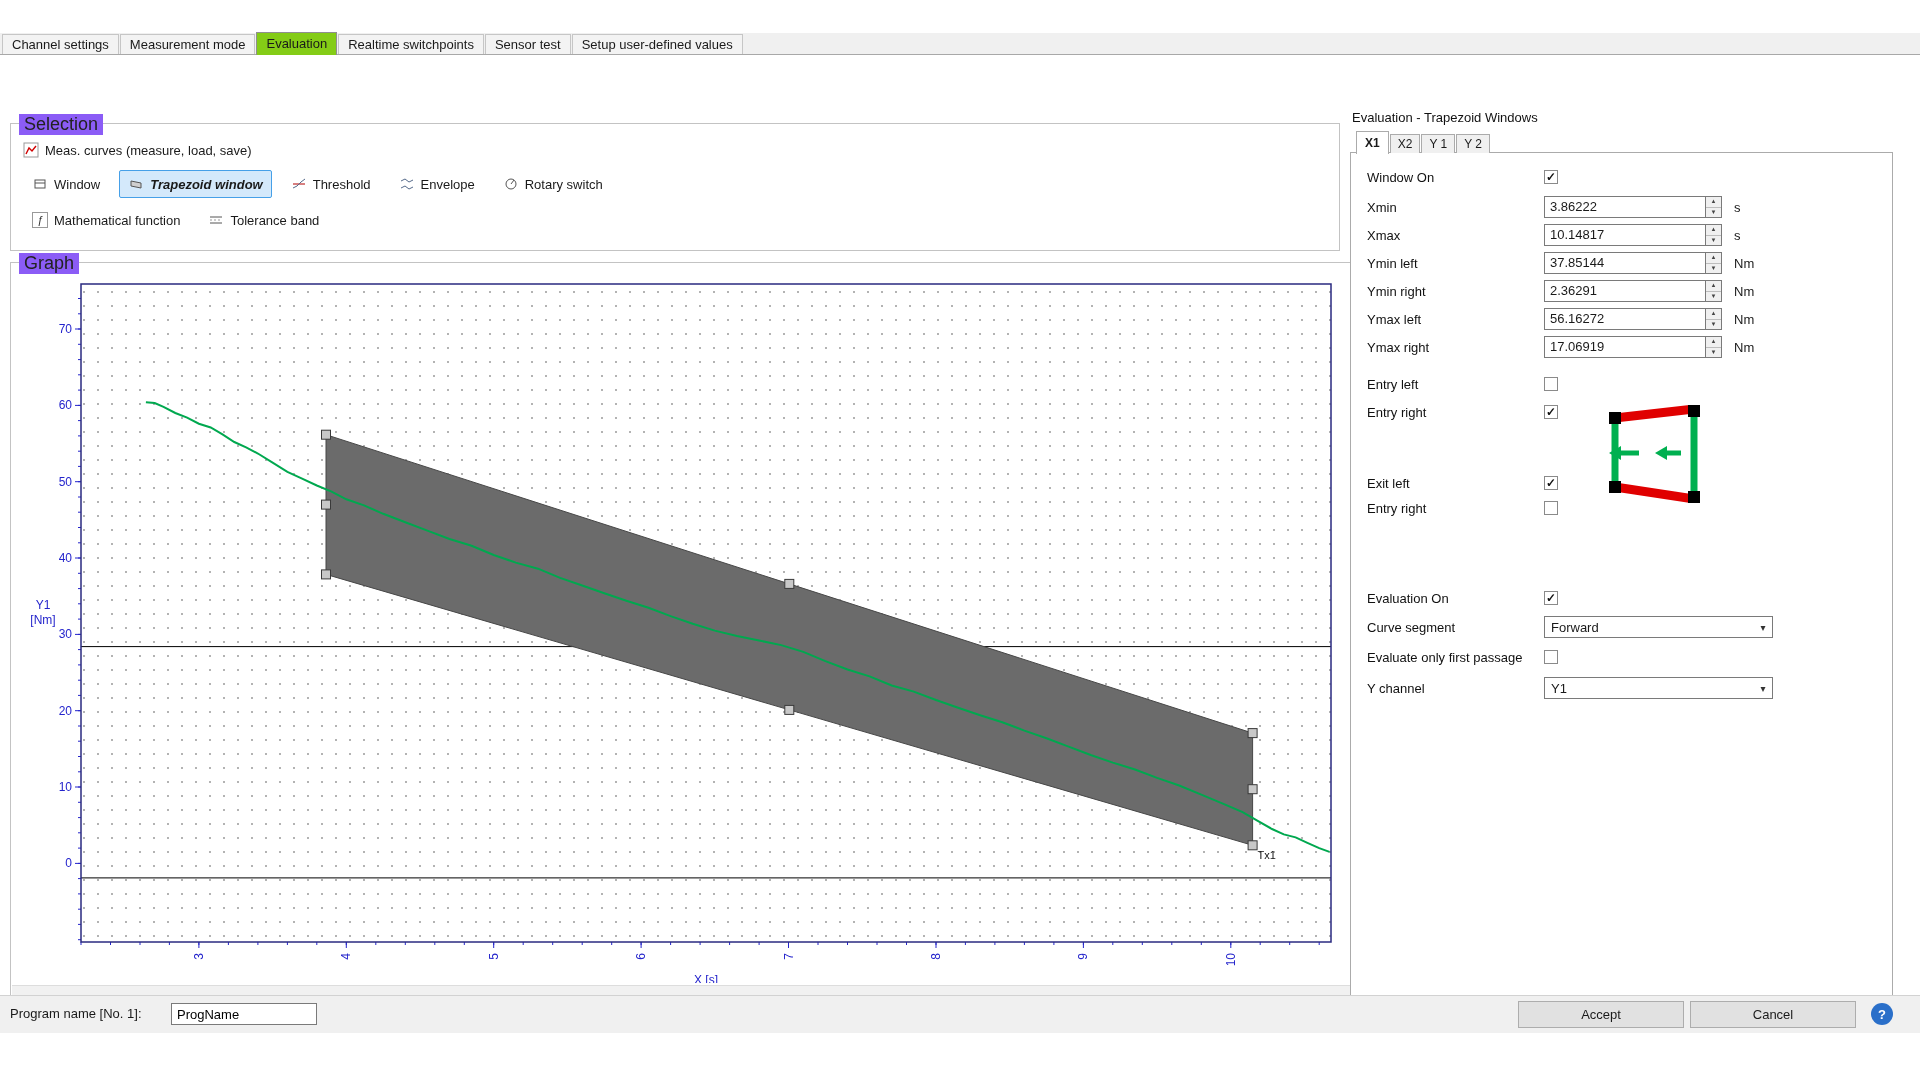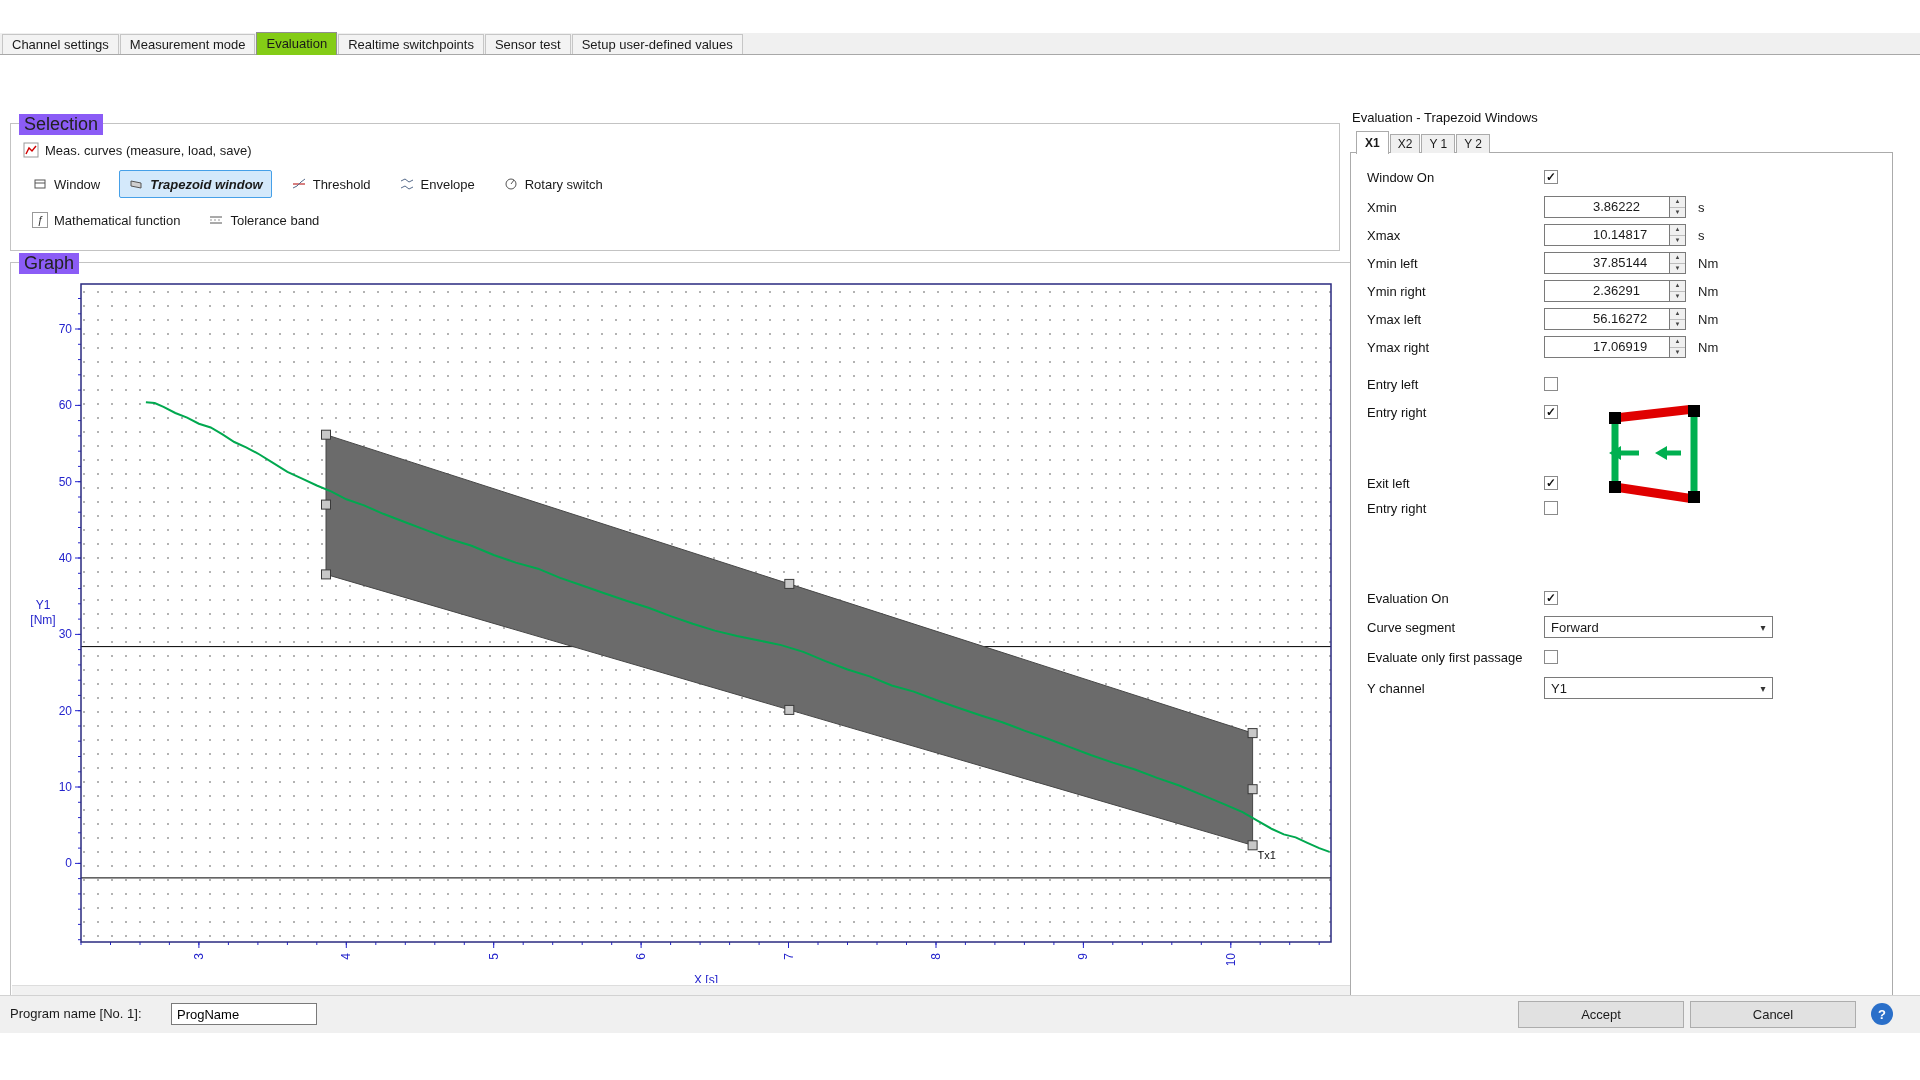--- a/index.html
+++ b/index.html
@@ -51,21 +51,21 @@
   
   .right-panel { position:absolute; left:1350px; top:55px; width:543px; height:904px; }
   .panel-title { font-size:13px; color:#111; padding-left:2px; }
   .eval-tabs { position:absolute; top:21px; left:6px; display:flex; align-items:flex-end; z-index:3; }
   .etab { padding:2px 7px; font-size:12px; border:1px solid #ababab; border-bottom:none; background:#f0f0f0; margin-right:1px; }
   .etab.active { background:#fff; font-weight:bold; padding:4px 8px; margin-bottom:-1px; }
   .panel-box { position:absolute; top:42px; left:0; right:0; bottom:0; border:1px solid #ababab; background:#fff; }
   .prow { position:absolute; left:16px; height:22px; display:flex; align-items:center; }
   .plabel { width:177px; font-size:13px; color:#111; }
   .checkbox { width:14px; height:14px; border:1px solid #8a8a8a; background:#fff; display:inline-flex; align-items:center; justify-content:center; font-size:12px; font-weight:bold; line-height:12px; color:#111; }
-  .num-input { width:142px; height:22px; border:1px solid #7a7a7a; background:#fff; display:flex; align-items:stretch;padding-left:43px; }
+  .num-input { width:178px; height:22px; border:1px solid #7a7a7a; background:#fff; display:flex; align-items:stretch; }
   .num-val { flex:1; padding:2px 5px; font-size:13px; }
   .spin { width:16px; display:flex; flex-direction:column; border-left:1px solid #7a7a7a; }
   .spin-b { flex:1; font-size:6px; line-height:9px; text-align:center; color:#444; background:#f0f0f0; }
   .spin-b:first-child { border-bottom:1px solid #bdbdbd; }
   .unit { margin-left:12px; font-size:13px; }
   .combo { width:229px; height:22px; border:1px solid #7a7a7a; background:#fff; display:flex; align-items:center; }
   .combo > span:first-child { flex:1; padding-left:6px; font-size:13px; }
   .combo-arrow { width:18px; text-align:center; font-size:10px; color:#333; }
   .trap-illustration { position:absolute; left:254px; top:252px; }
 

